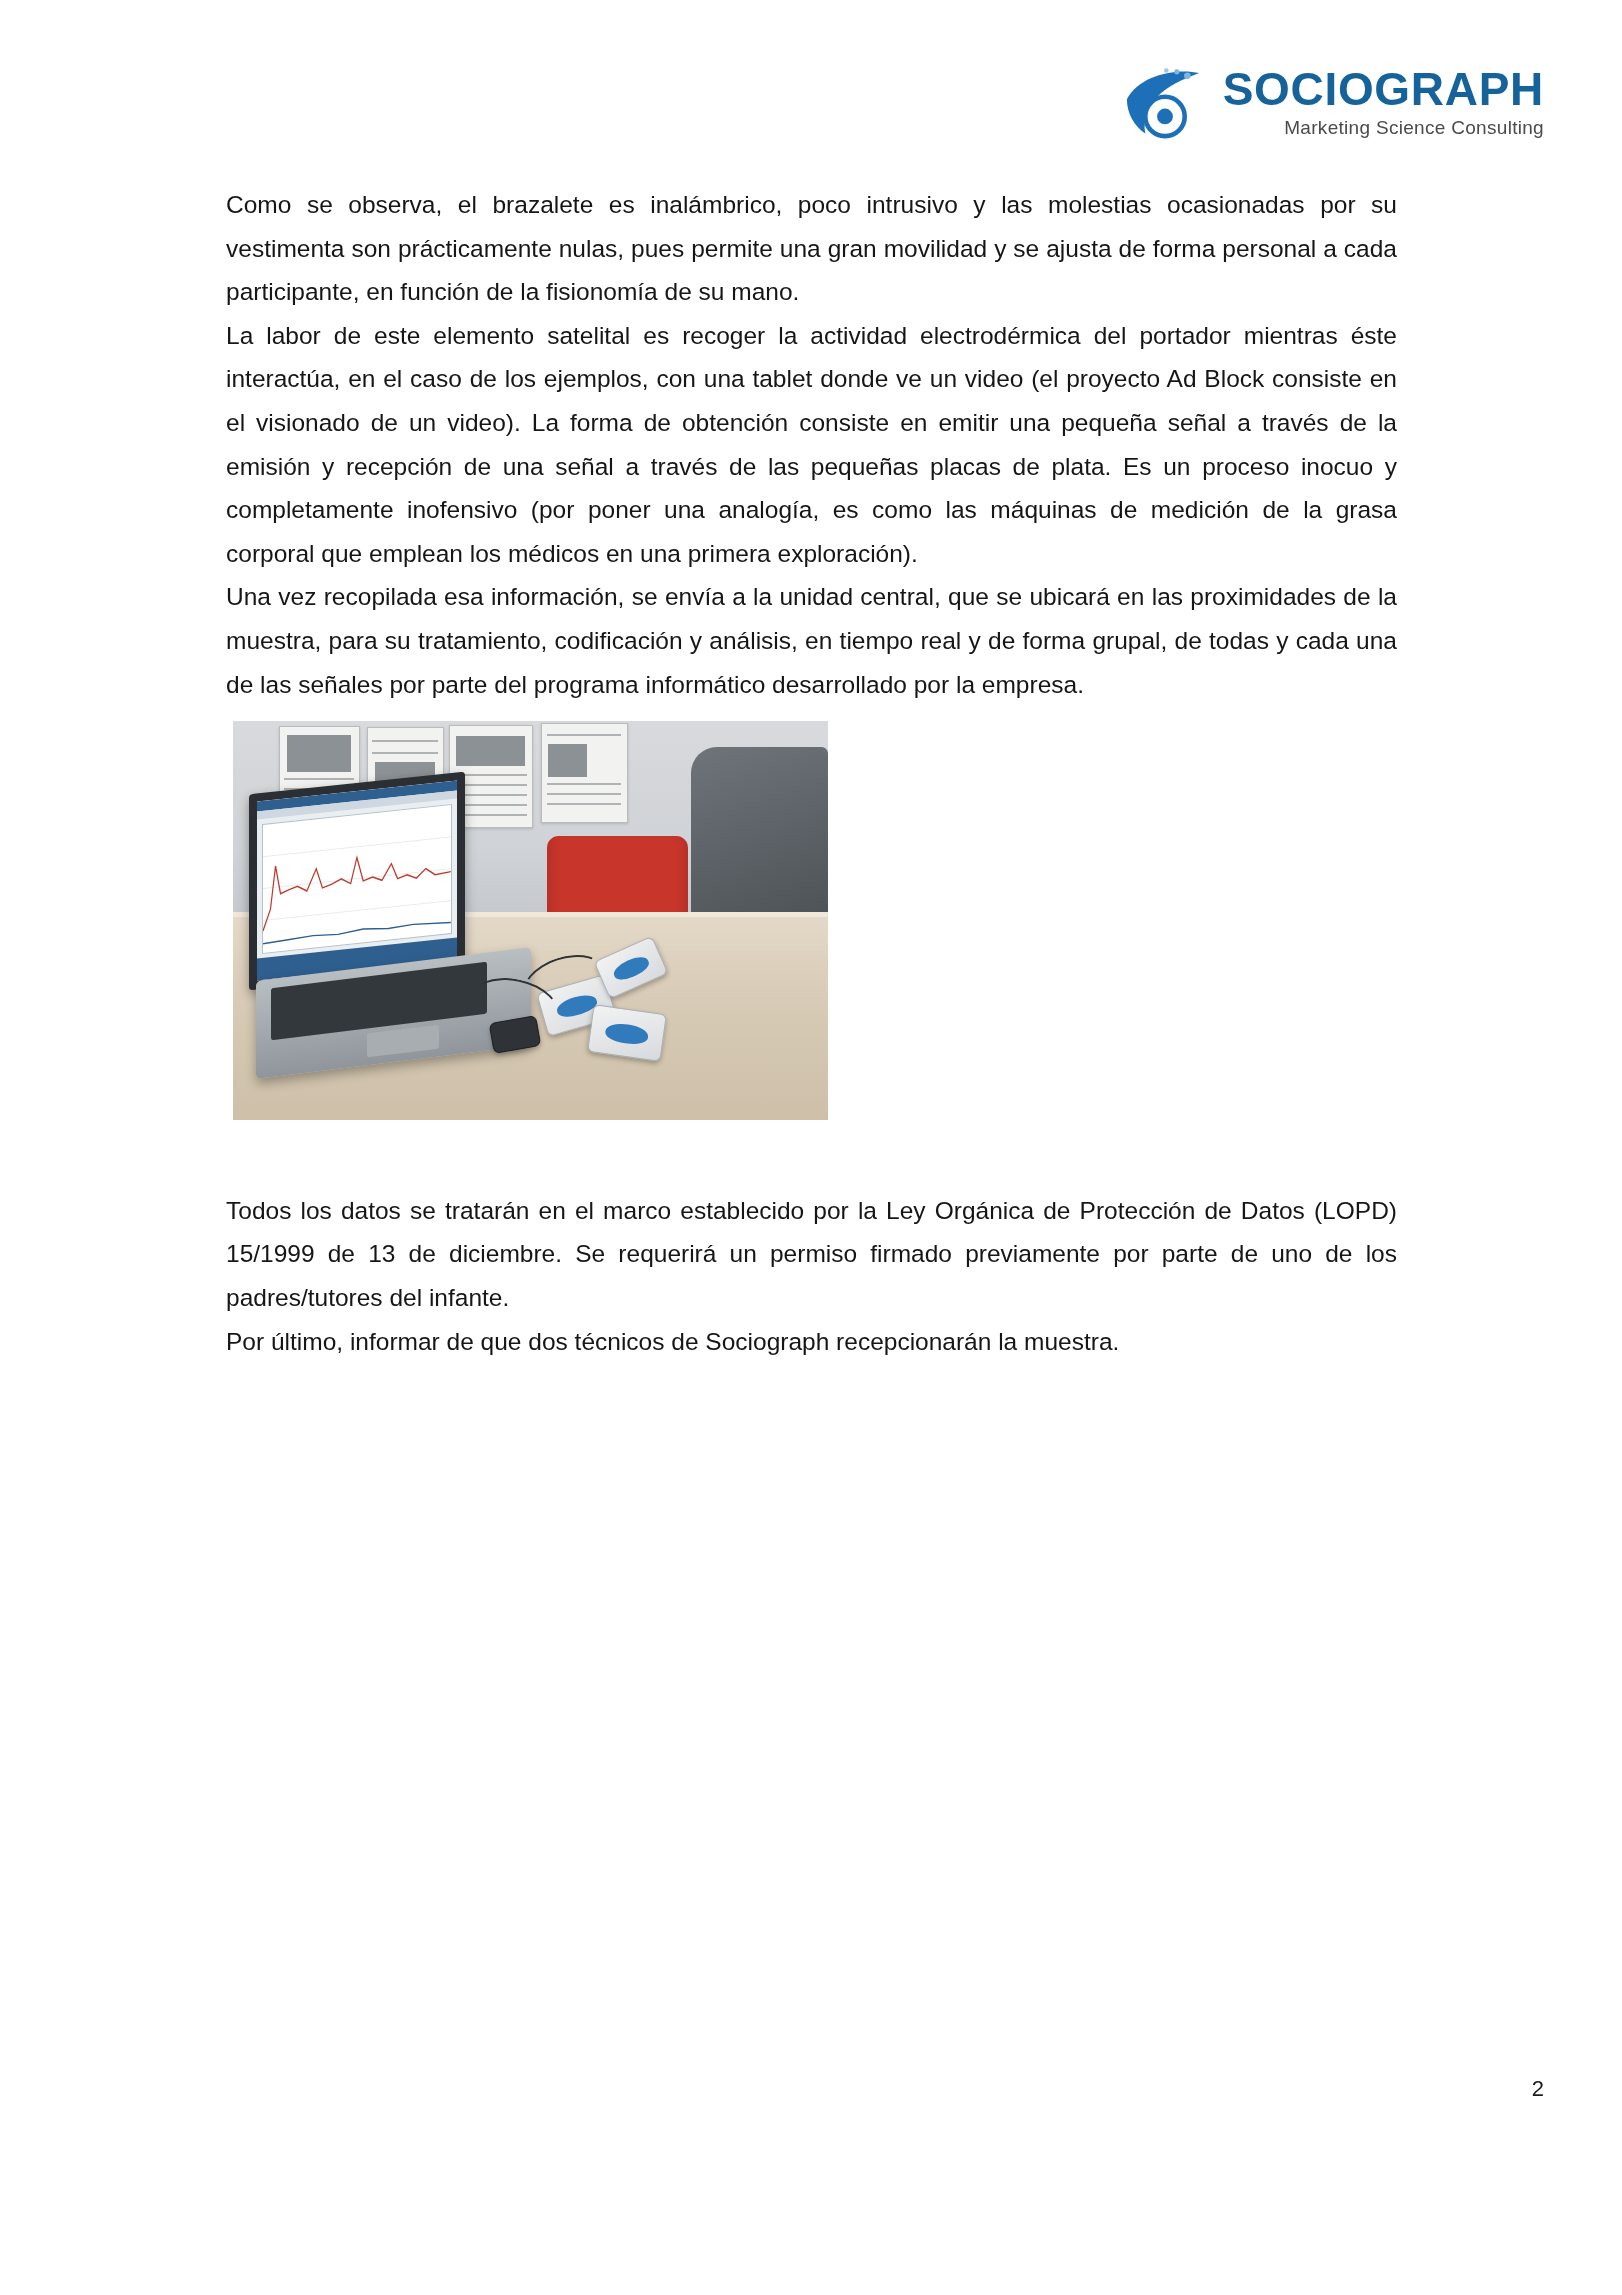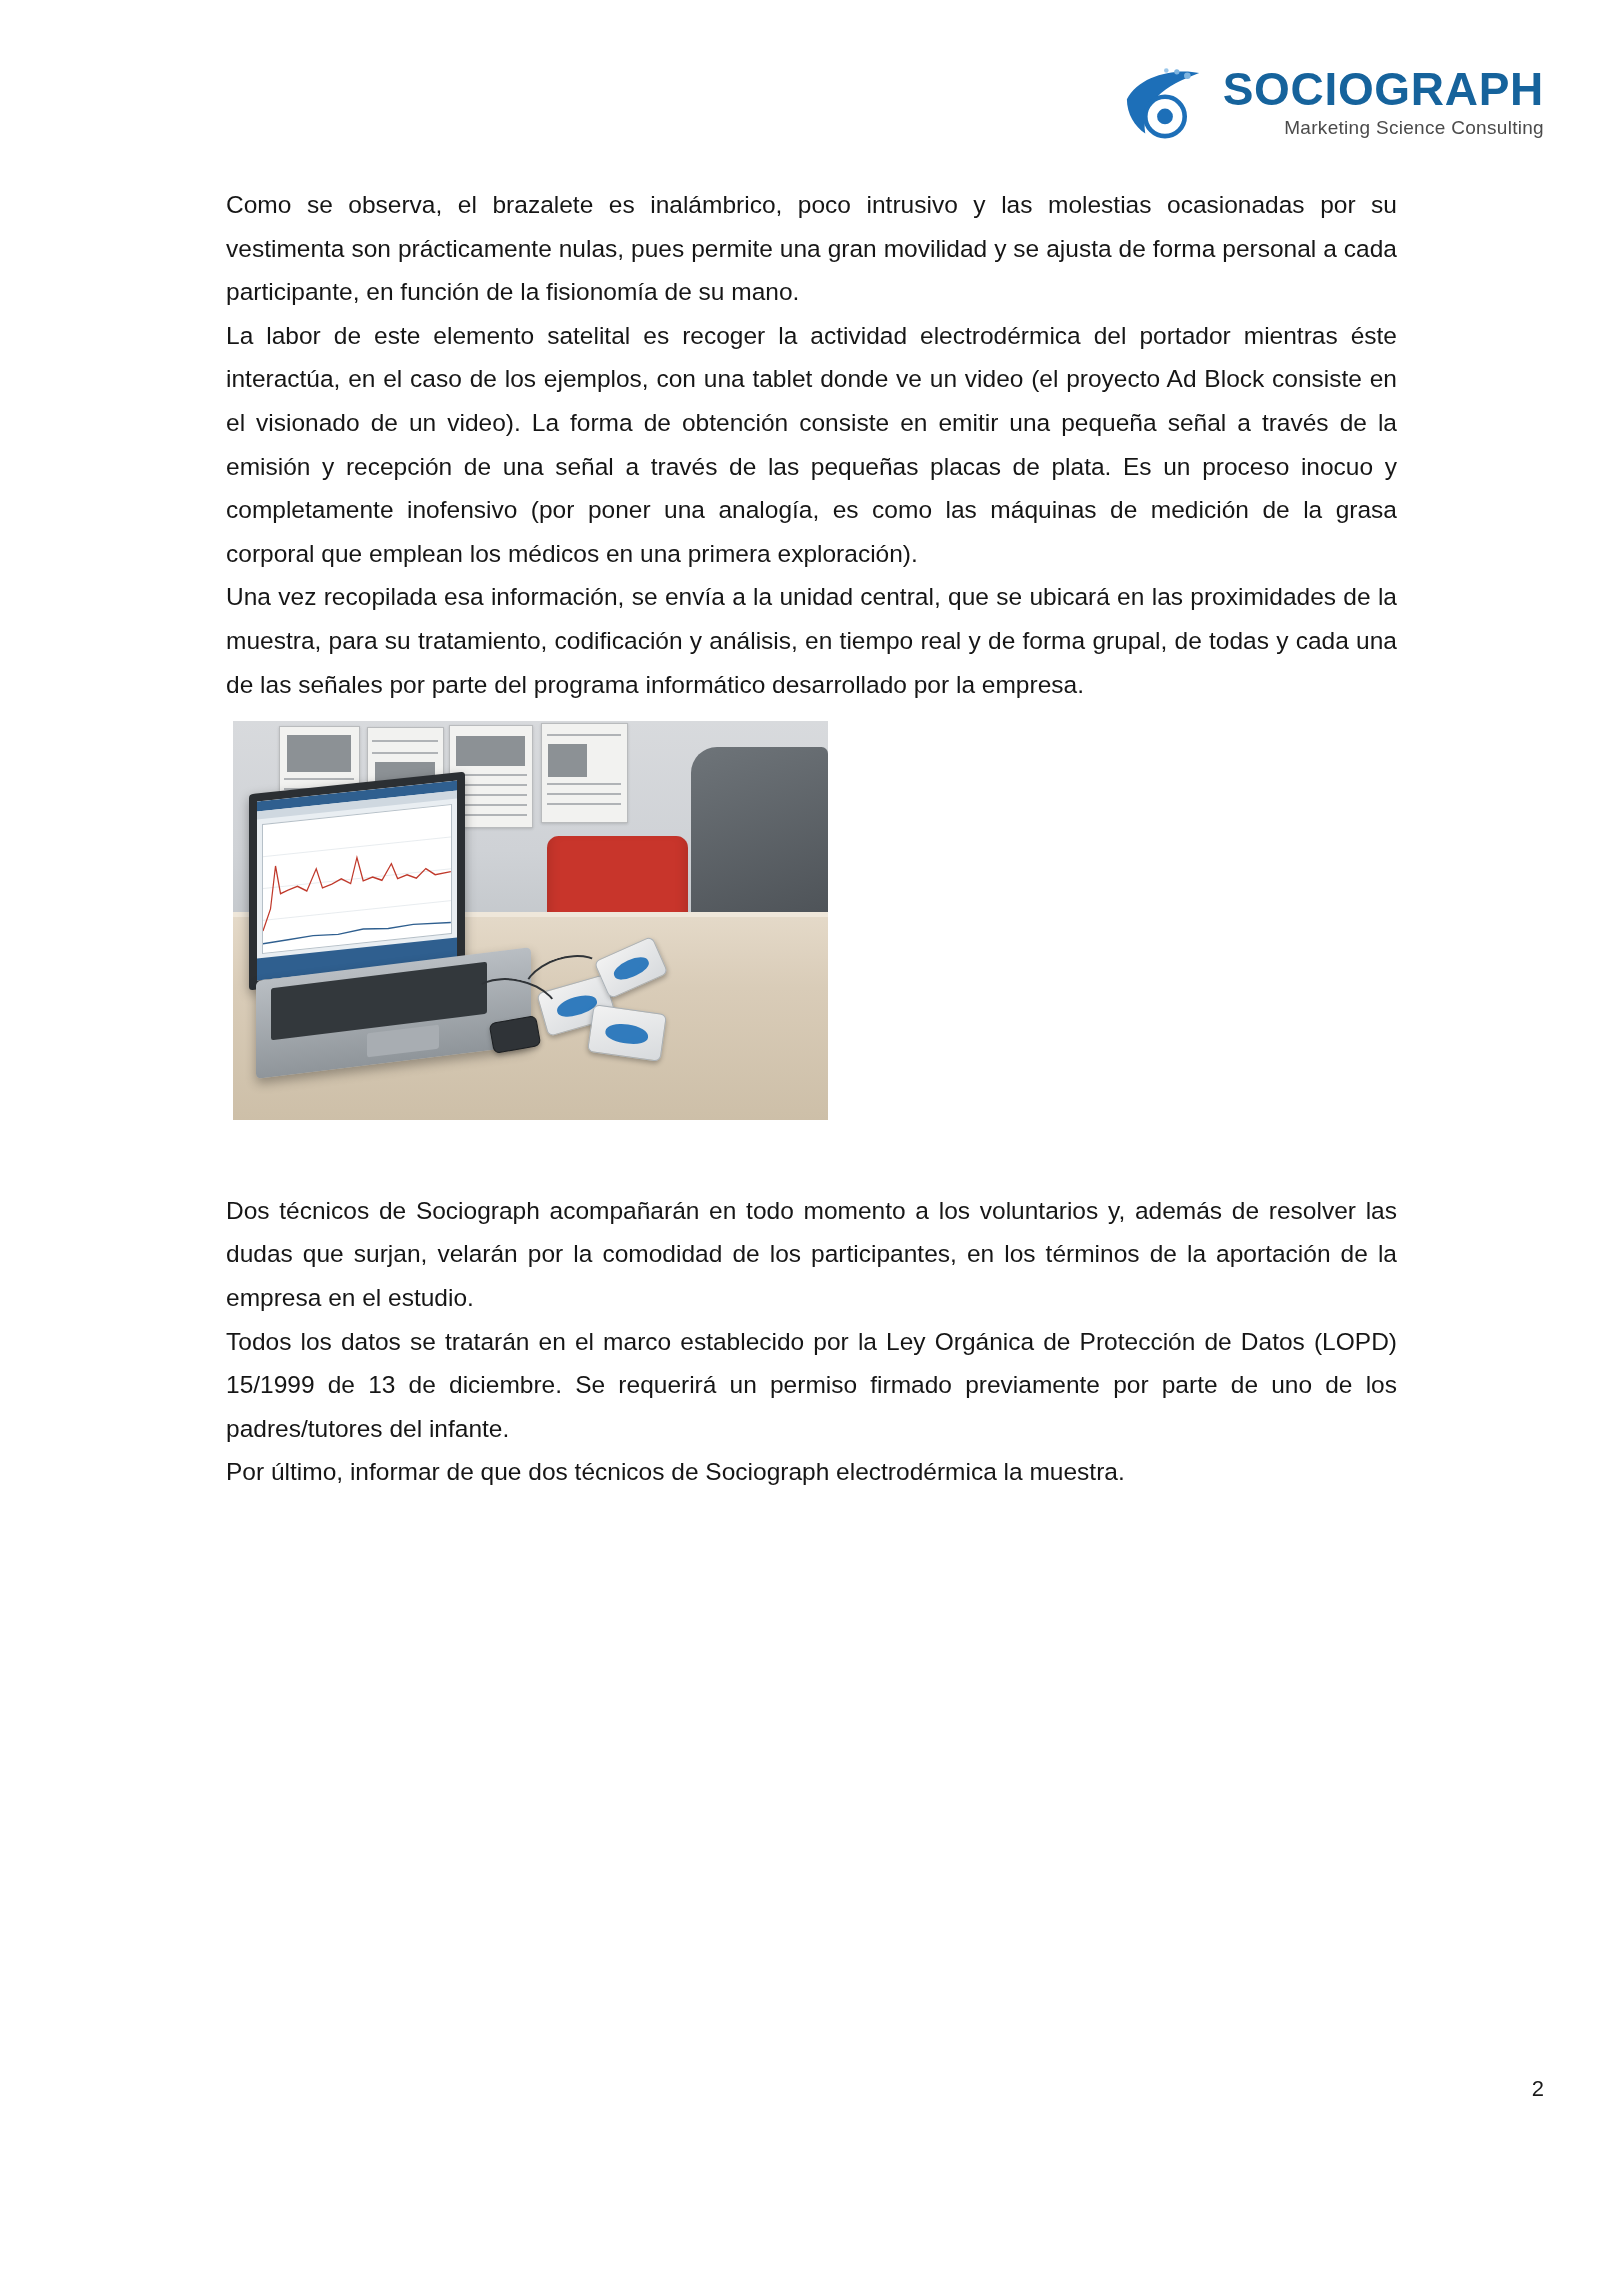--- a/index.html
+++ b/index.html
@@ -345,22 +345,21 @@
         <div class="dlogo"></div>
       </div>
       <div class="device" style="left:258px; top:298px; width:46px; height:29.4px; transform:rotate(-10deg); background:#2f3337; border-color:#1b1e21;">
       </div>
       <div class="cable" style="left:232px; top:258px; width:92px; height:59px; transform:rotate(12deg);"></div>
       <div class="cable" style="left:288px; top:236px; width:85px; height:52px; transform:rotate(-18deg);"></div>
     </div>
 
     <div style="height:69px;"></div>
 
-    <p class="para">Dos técnicos de Sociograph acompañarán en todo momento a los voluntarios y, además de resolver las dudas que surjan, velarán por la comodidad de los participantes, en los términos de la aportación de la empresa en el estudio.</p>
 
     <p class="para">Todos los datos se tratarán en el marco establecido por la Ley Orgánica de Protección de Datos (LOPD) 15/1999 de 13 de diciembre. Se requerirá un permiso firmado previamente por parte de uno de los padres/tutores del infante.</p>
 
-    <p class="para nojust">Por último, informar de que dos técnicos de Sociograph electrodérmica la muestra.</p>
+    <p class="para nojust">Por último, informar de que dos técnicos de Sociograph recepcionarán la muestra.</p>
   </div>
 
   <div class="page-number">2</div>
 </div>
 
 
 </body></html>

